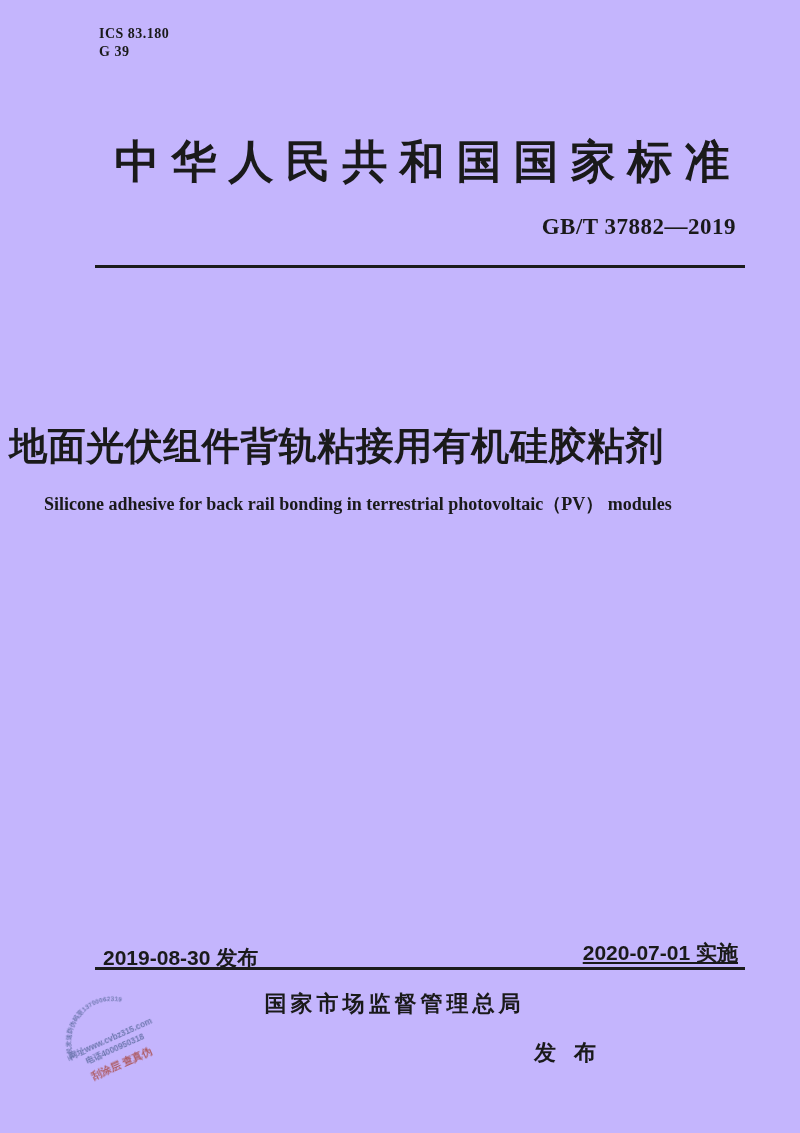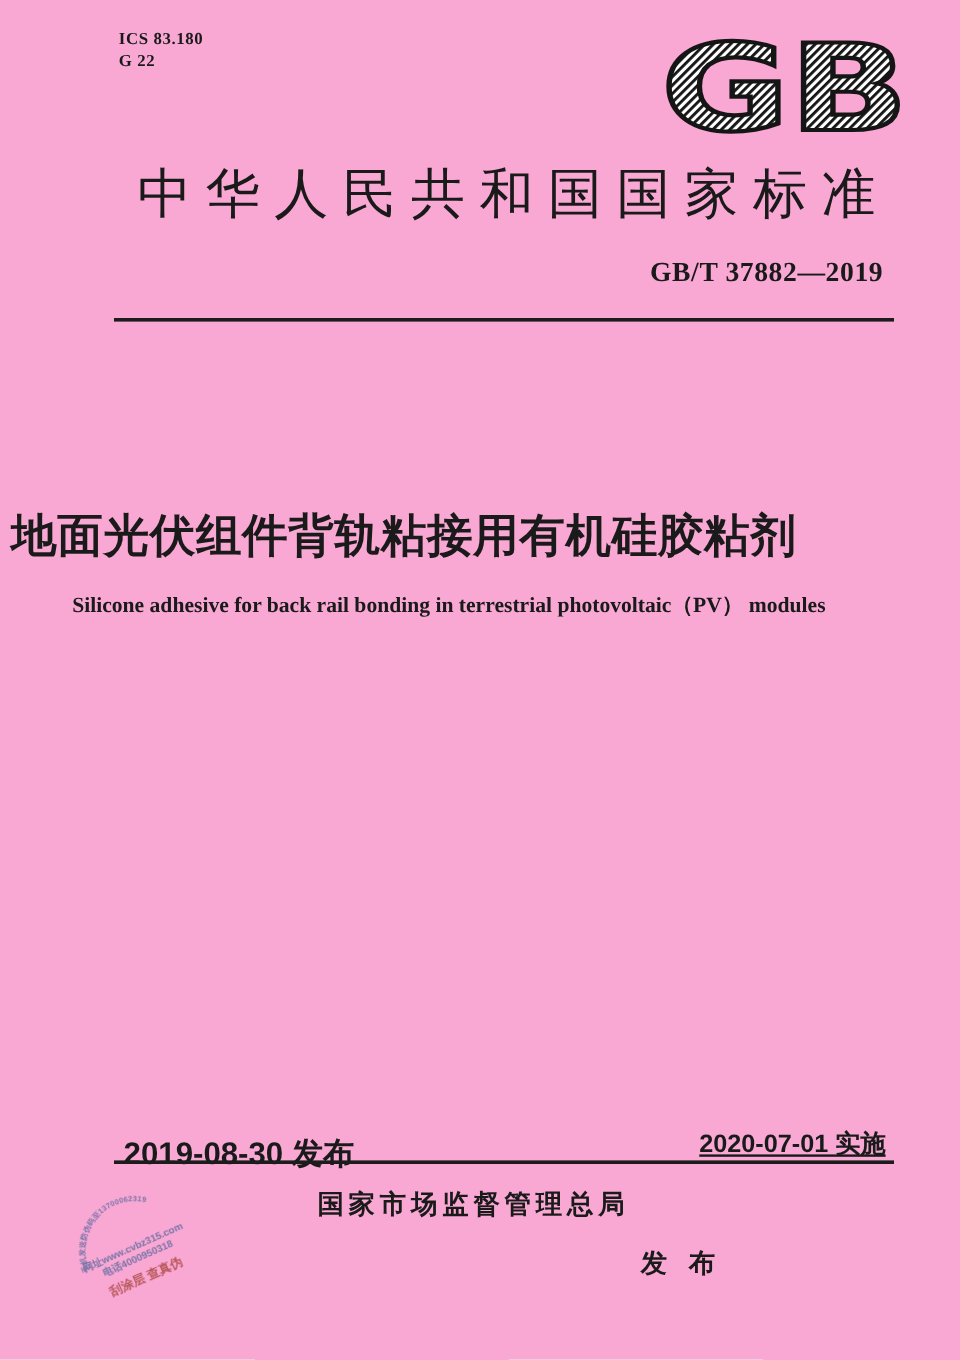--- a/index.html
+++ b/index.html
@@ -1,37 +1,37 @@
 <!DOCTYPE html>
 <html><head>
 <meta charset="utf-8">
 <style>
   html,body{margin:0;padding:0;background:#e8e8e8;}
   .page{
     position:relative;
     width:800px;height:1133px;
     margin:0 auto;
-    background:#f9a8d4;
+    background:#c4b5fd;
     overflow:hidden;
     color:#1a1a1a;
     font-family:"Liberation Serif","DejaVu Serif",serif;
   }
   
   .ics-block{
     position:absolute;left:99px;top:25px;
     font-size:14px;font-weight:bold;line-height:18px;
     letter-spacing:.5px;
   }
   
   .gb-logo{position:absolute;left:546px;top:20px;width:218px;height:102px;}
   
   .header-title{
     position:absolute;left:88px;top:132px;width:668px;
     text-align:center;
-    font-size:45px;font-weight:normal;
+    font-size:45px;font-weight:bold;
     letter-spacing:12px;text-indent:12px;
     white-space:nowrap;
     font-family:"Liberation Serif","DejaVu Serif",serif;
   }
   .std-code{
     position:absolute;right:64px;top:214px;
     font-size:23px;font-weight:bold;letter-spacing:.5px;
     font-family:"Liberation Serif","DejaVu Serif",serif;
     text-align:center;
   }
@@ -40,28 +40,29 @@
   .rule-bottom{top:967px;}
   .title-cn{
     position:absolute;left:0;top:421px;width:673px;
     text-align:center;
     font-size:38px;font-weight:bold;letter-spacing:.5px;
     font-family:"Liberation Sans","DejaVu Sans",sans-serif;
     white-space:nowrap;
   }
   .title-en{
     position:absolute;left:0;top:492px;width:688px;
-    text-align:right;
+    text-align:left;
     font-size:18px;font-weight:bold;
     font-family:"Liberation Serif","DejaVu Serif",serif;
     white-space:nowrap;
+    padding-left:44px;
   }
   .issue-date{
     position:absolute;left:103px;top:944px;
-    font-size:26px;font-weight:600;
+    font-size:21px;font-weight:600;
     font-family:"Liberation Sans","DejaVu Sans",sans-serif;
   }
   .impl-date{
     position:absolute;right:62px;top:939px;
     font-size:21px;font-weight:600;
     font-family:"Liberation Sans","DejaVu Sans",sans-serif;
     text-decoration:underline;
   }
   .publisher{
     position:absolute;left:240px;top:991px;width:305px;
@@ -88,34 +89,23 @@
   }
   .stamp svg{width:100%;height:100%;}
 </style>
 </head>
 <body>
 
 <div class="page">
 
   <div class="ics-block">
     <div>ICS 83.180</div>
-    <div>G 22</div>
+    <div>G 39</div>
   </div>
 
-  <div class="gb-logo">
-    <svg viewBox="0 0 218 102" xmlns="http://www.w3.org/2000/svg">
-      <defs>
-        <pattern id="hatch" width="5" height="5" patternUnits="userSpaceOnUse" patternTransform="rotate(45)">
-          <rect width="5" height="5" fill="#ffffff"></rect>
-          <rect width="2.4" height="5" fill="#151515"></rect>
-        </pattern>
-      </defs>
-      <text x="108" y="88" text-anchor="middle" font-family="'DejaVu Sans', sans-serif" font-size="100" font-weight="bold" textLength="206" lengthAdjust="spacingAndGlyphs" fill="url(#hatch)" stroke="#151515" stroke-width="3.5">GB</text>
-    </svg>
-  </div>
 
   <div class="header-title">中华人民共和国国家标准</div>
 
   <div class="std-code">GB/T 37882—2019</div>
 
   <div class="rule rule-top"></div>
 
   <div class="title-cn">地面光伏组件背轨粘接用有机硅胶粘剂</div>
 
   <div class="title-en">Silicone adhesive for back rail bonding in terrestrial photovoltaic（PV） modules</div>

